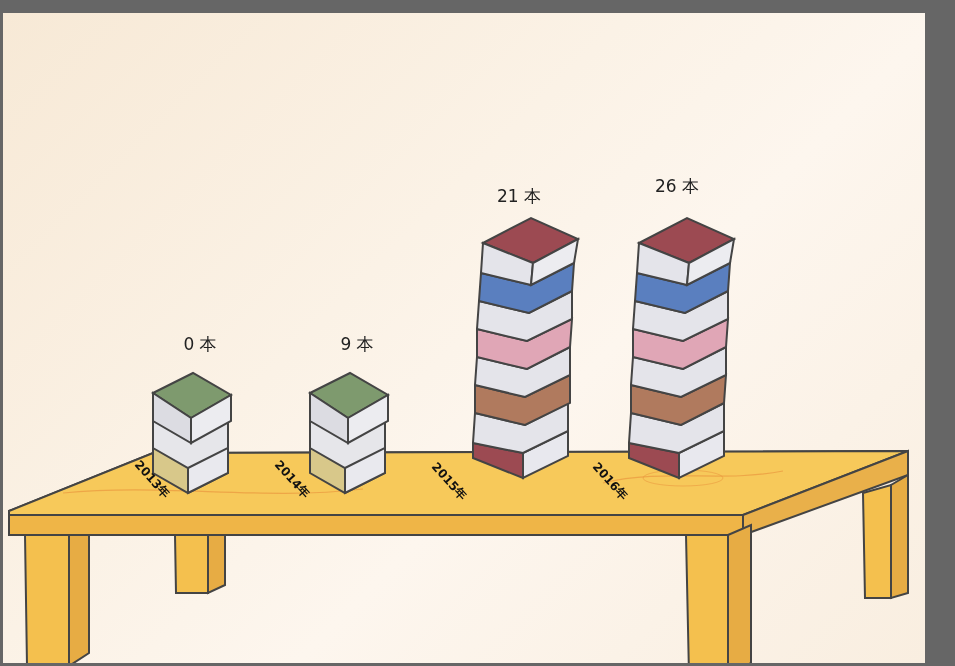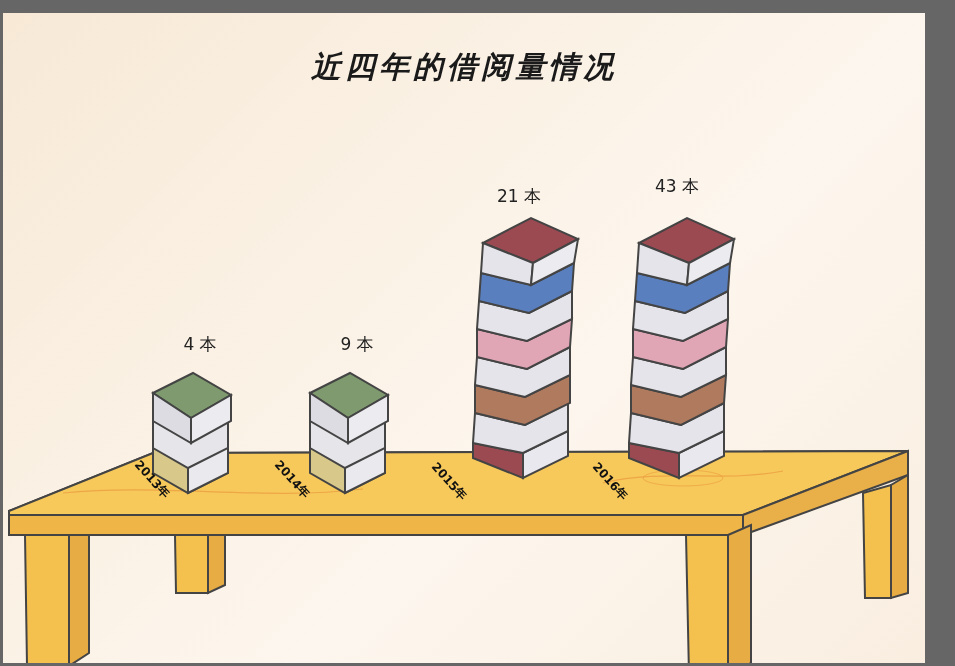--- a/index.html
+++ b/index.html
@@ -77,24 +77,23 @@
       <polygon points="630,344 680,356 723,334 723,362 678,384 628,372" fill="#e4e4ea" stroke="#444" stroke-width="2"></polygon>
       <polygon points="630,316 680,328 725,306 723,334 680,356 630,344" fill="#e0a6b6" stroke="#444" stroke-width="2"></polygon>
       <polygon points="632,288 682,300 725,278 725,306 680,328 630,316" fill="#e4e4ea" stroke="#444" stroke-width="2"></polygon>
       <polygon points="634,260 684,272 727,250 725,278 682,300 632,288" fill="#5a7fbf" stroke="#444" stroke-width="2"></polygon>
       <polygon points="636,230 686,250 731,226 684,205" fill="#9c4a52" stroke="#444" stroke-width="2"></polygon>
       <polygon points="636,230 686,250 684,272 634,260" fill="#e4e4ea" stroke="#444" stroke-width="2"></polygon>
       <polygon points="686,250 731,226 727,250 684,272" fill="#ececf0" stroke="#444" stroke-width="2"></polygon>
     </g>
   </svg>
 
-  <div class="title">近四年的借阅量情况</div>
 
-  <div class="val" style="left:157px;top:320px;">4 本</div>
+  <div class="val" style="left:157px;top:320px;">0 本</div>
   <div class="val" style="left:314px;top:320px;">9 本</div>
   <div class="val" style="left:476px;top:172px;">21 本</div>
-  <div class="val" style="left:634px;top:162px;">43 本</div>
+  <div class="val" style="left:634px;top:162px;">26 本</div>
 
   <div class="yr" style="left:140px;top:444px;">2013年</div>
   <div class="yr" style="left:280px;top:444px;">2014年</div>
   <div class="yr" style="left:437px;top:446px;">2015年</div>
   <div class="yr" style="left:598px;top:446px;">2016年</div>
 </div>
 
 </body></html>

